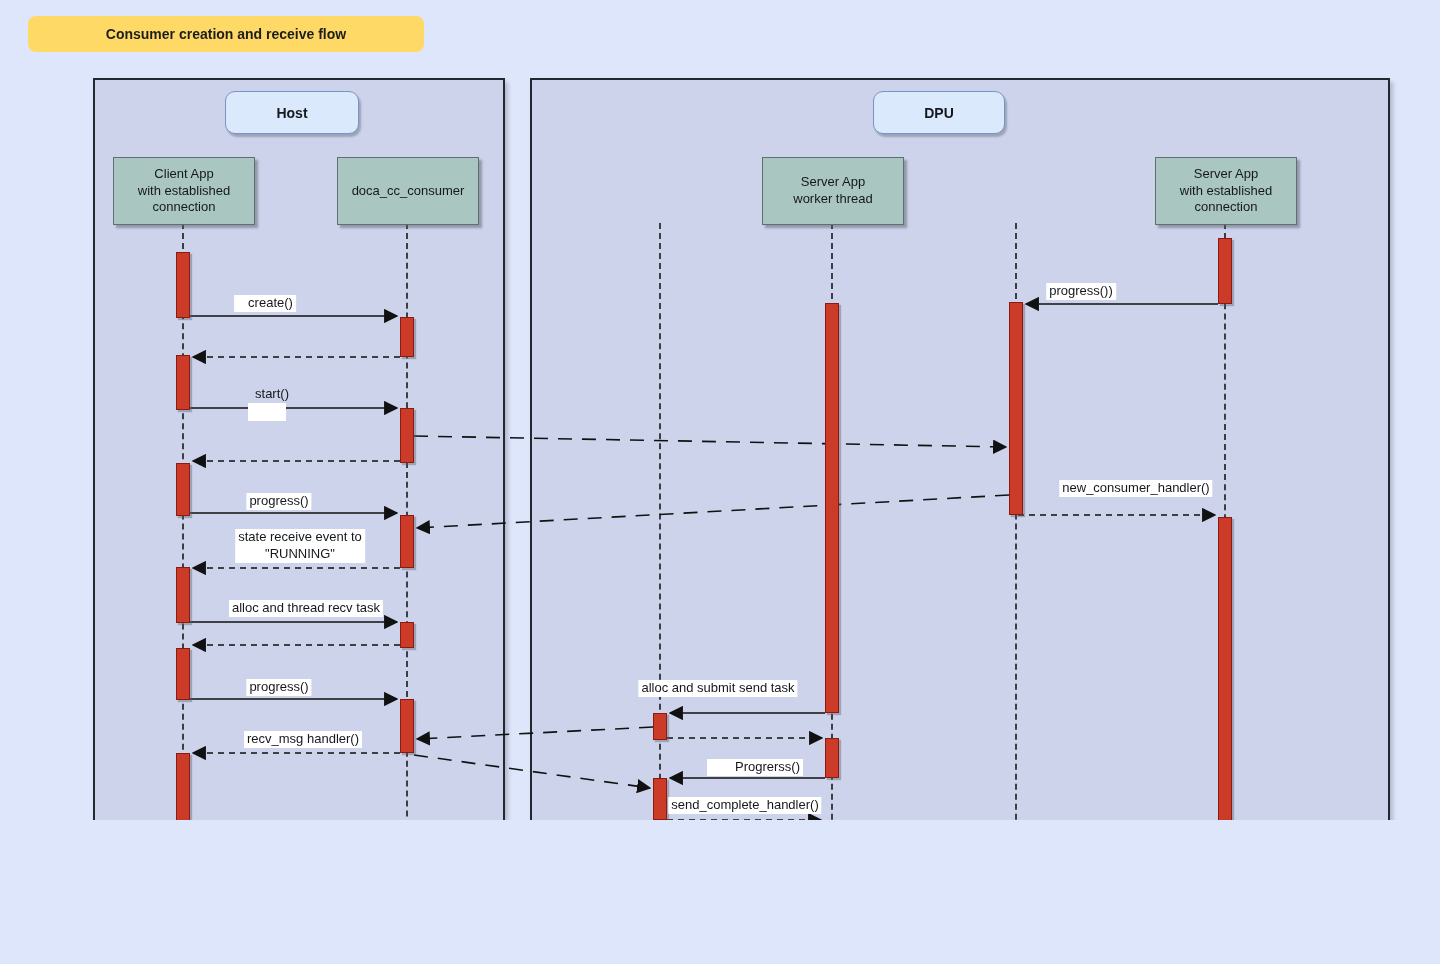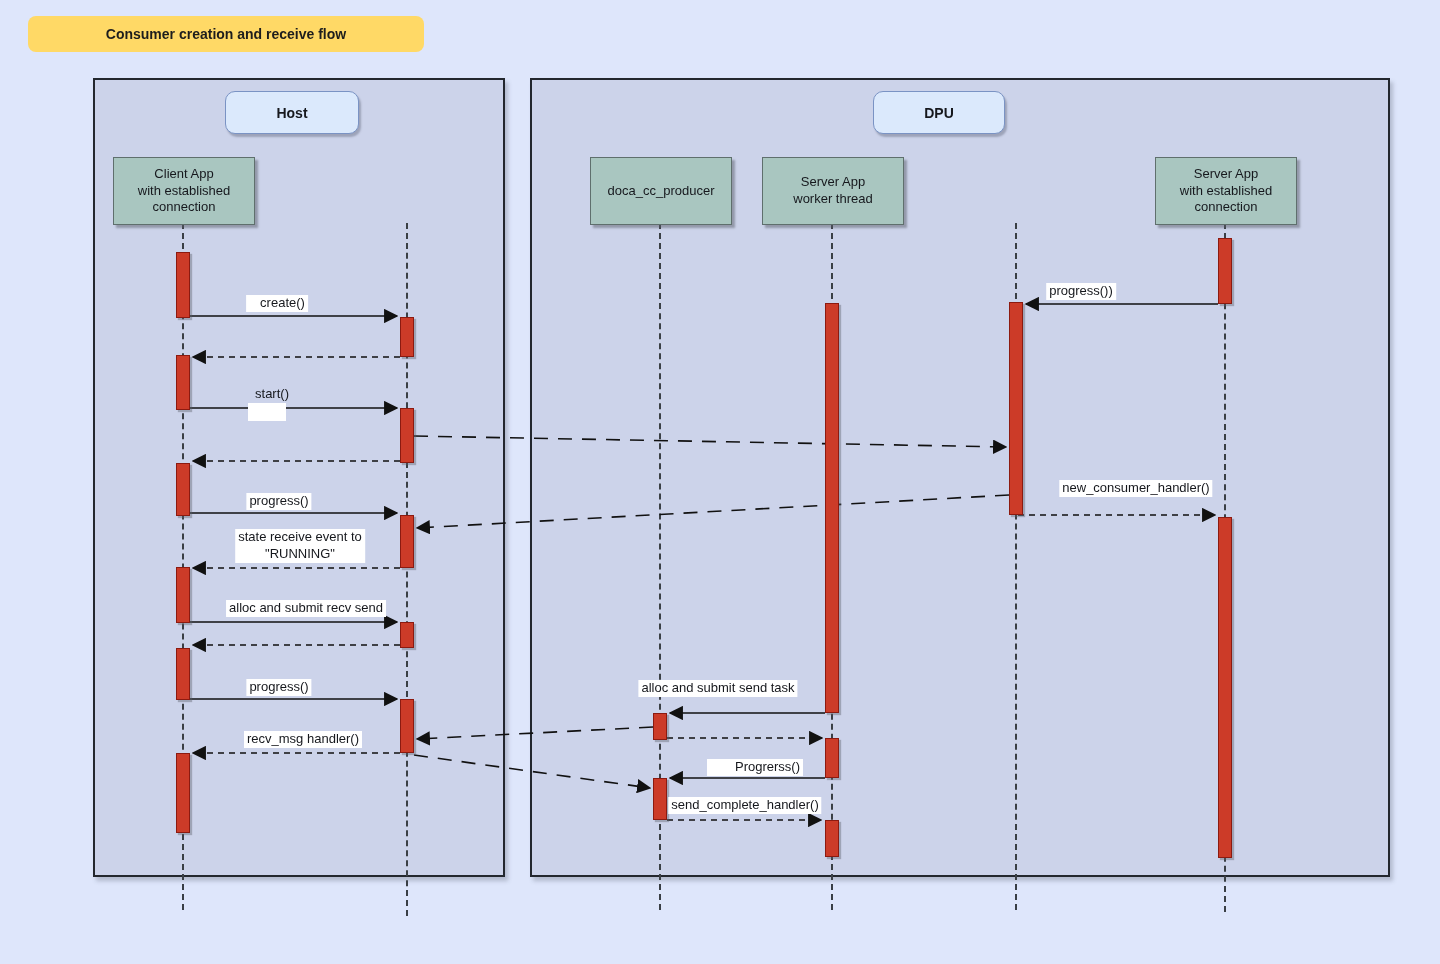--- a/index.html
+++ b/index.html
@@ -3,21 +3,21 @@
 <meta charset="utf-8">
 <style>
   :root{
     --page-bg:#dee6fb; --frame-bg:#ccd3ea; --title-bg:#ffd966;
     --group-label-bg:#dbe9fc; --group-label-border:#7a93c4;
     --participant-bg:#a9c6c0; --participant-border:#5f6f6d;
     --activation-fill:#cc3b28; --activation-border:#8c1a10; --line-color:#111111;
   }
   html,body{margin:0;padding:0;}
   body{font-family:"Liberation Sans","DejaVu Sans",sans-serif;background:var(--page-bg);}
-  .stage{position:relative;width:1440px;height:964px;background:var(--page-bg);overflow:hidden;}
+  .stage{position:relative;width:1440px;height:820px;background:var(--page-bg);overflow:hidden;}
 
   .title-banner{position:absolute;left:28px;top:16px;width:396px;height:36px;
     background:var(--title-bg);border-radius:8px;display:flex;align-items:center;justify-content:center;
     font-size:14px;font-weight:bold;color:#1d1d1d;}
 
   .group-box{position:absolute;background:var(--frame-bg);border:2px solid #23272e;
     box-shadow:3px 4px 4px rgba(70,75,95,.28);}
   .group-box.host{left:93px;top:78px;width:408px;height:795px;}
   .group-box.dpu{left:530px;top:78px;width:856px;height:795px;}
 
@@ -62,21 +62,21 @@
   <div class="lifeline" style="left:182px;height:687px;"></div>
   <div class="lifeline" style="left:406px;height:693px;"></div>
   <div class="lifeline" style="left:659px;height:687px;"></div>
   <div class="lifeline" style="left:831px;height:687px;"></div>
   <div class="lifeline" style="left:1015px;height:687px;"></div>
   <div class="lifeline" style="left:1224px;height:689px;"></div>
 
   <div class="participant" style="left:113px;">Client App
 with established
 connection</div>
-  <div class="participant" style="left:590px;">doca_cc_producer</div>
+  <div class="participant" style="left:337px;">doca_cc_consumer</div>
   <div class="participant" style="left:762px;">Server App
 worker thread</div>
   <div class="participant" style="left:1155px;">Server App
 with established
 connection</div>
 
   <svg class="arrow-layer" width="1440" height="964" viewBox="0 0 1440 964">
     <defs>
       <marker id="ah" viewBox="0 0 10 10" refX="9" refY="5" markerWidth="9" markerHeight="9" orient="auto-start-reverse">
         <path d="M0,0 L10,5 L0,10 z" fill="#111111"></path>
@@ -125,27 +125,27 @@
 
   <div class="bar" style="left:825px;top:303px;height:410px;"></div>
   <div class="bar" style="left:825px;top:738px;height:40px;"></div>
   <div class="bar" style="left:825px;top:820px;height:37px;"></div>
 
   <div class="bar" style="left:1009px;top:302px;height:213px;"></div>
 
   <div class="bar" style="left:1218px;top:238px;height:66px;"></div>
   <div class="bar" style="left:1218px;top:517px;height:341px;"></div>
 
-  <div class="msg" style="left:277px;top:295px;padding-left:14px;">create()</div>
+  <div class="msg" style="left:265px;top:295px;padding-left:14px;">create()</div>
   <div class="msg nobg" style="left:272px;top:386px;">start()</div>
   <div class="blank-box" style="left:248px;top:403px;width:38px;height:18px;"></div>
   <div class="msg" style="left:279px;top:493px;">progress()</div>
   <div class="msg" style="left:300px;top:529px;">state receive event to
 "RUNNING"</div>
-  <div class="msg" style="left:306px;top:600px;">alloc and submit recv send</div>
+  <div class="msg" style="left:306px;top:600px;">alloc and thread recv task</div>
   <div class="msg" style="left:279px;top:679px;">progress()</div>
   <div class="msg" style="left:303px;top:731px;">recv_msg handler()</div>
   <div class="msg" style="left:718px;top:680px;">alloc and submit send task</div>
   <div class="msg" style="left:755px;top:759px;padding-left:28px;">Progrerss()</div>
   <div class="msg" style="left:745px;top:797px;">send_complete_handler()</div>
   <div class="msg" style="left:1081px;top:283px;">progress())</div>
   <div class="msg" style="left:1136px;top:480px;text-align:center;">new_consumer_handler()</div>
 
 </div>
 

